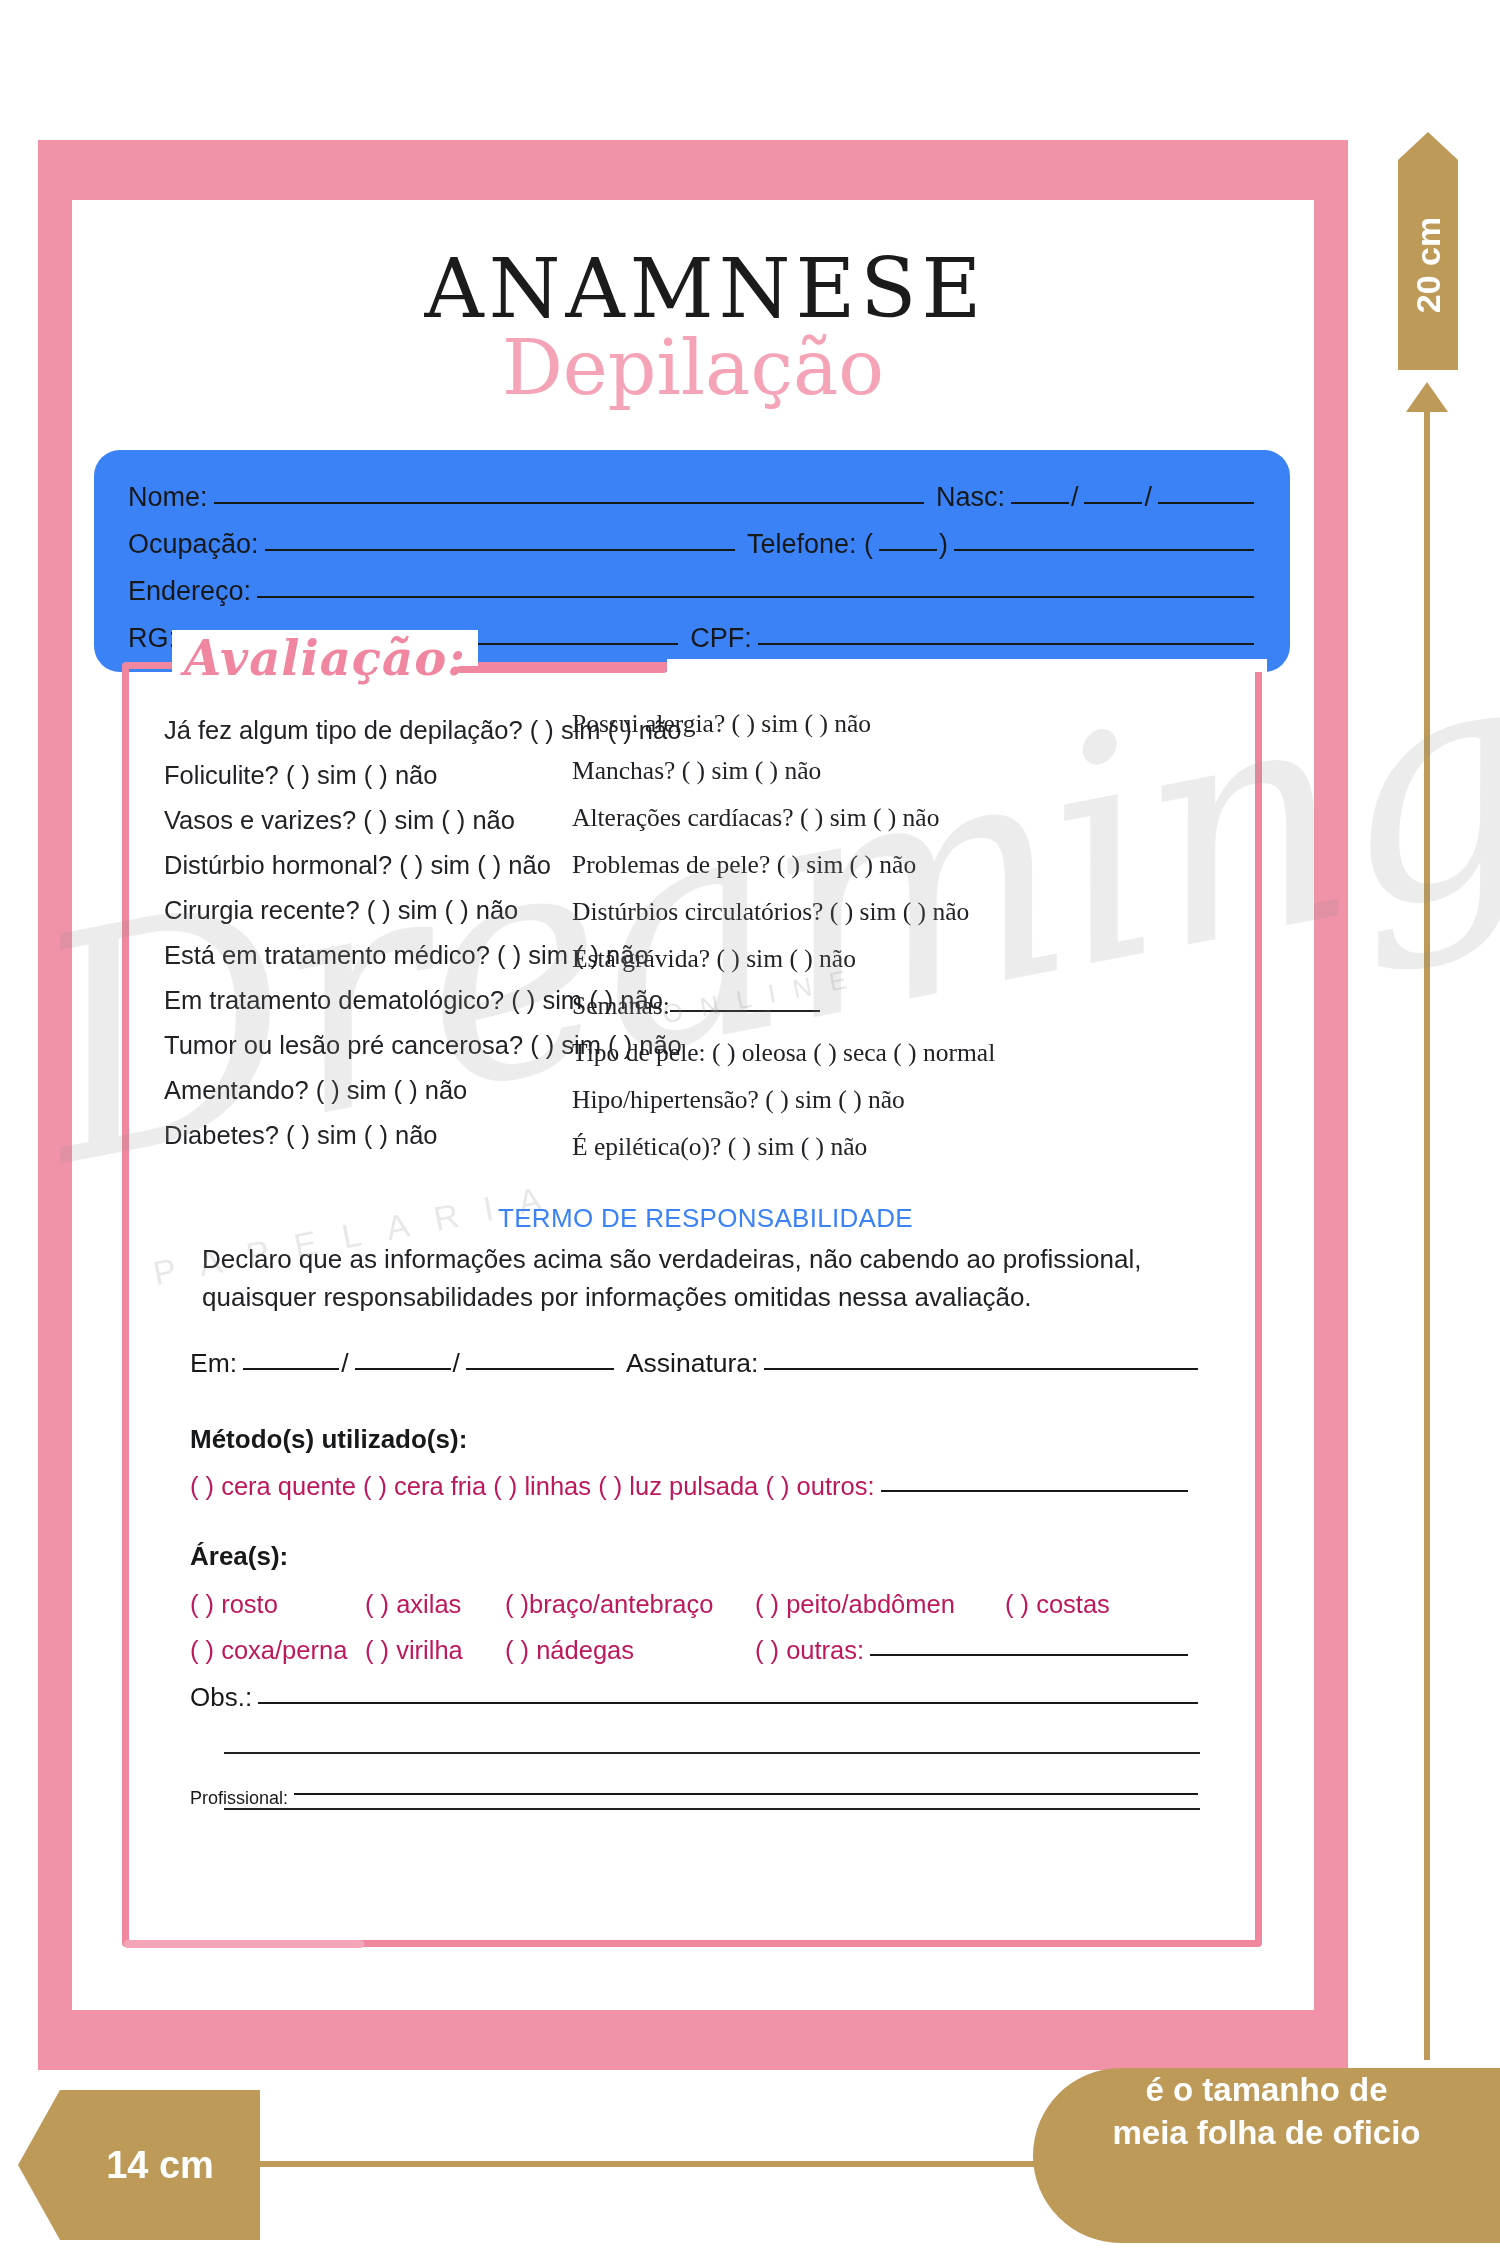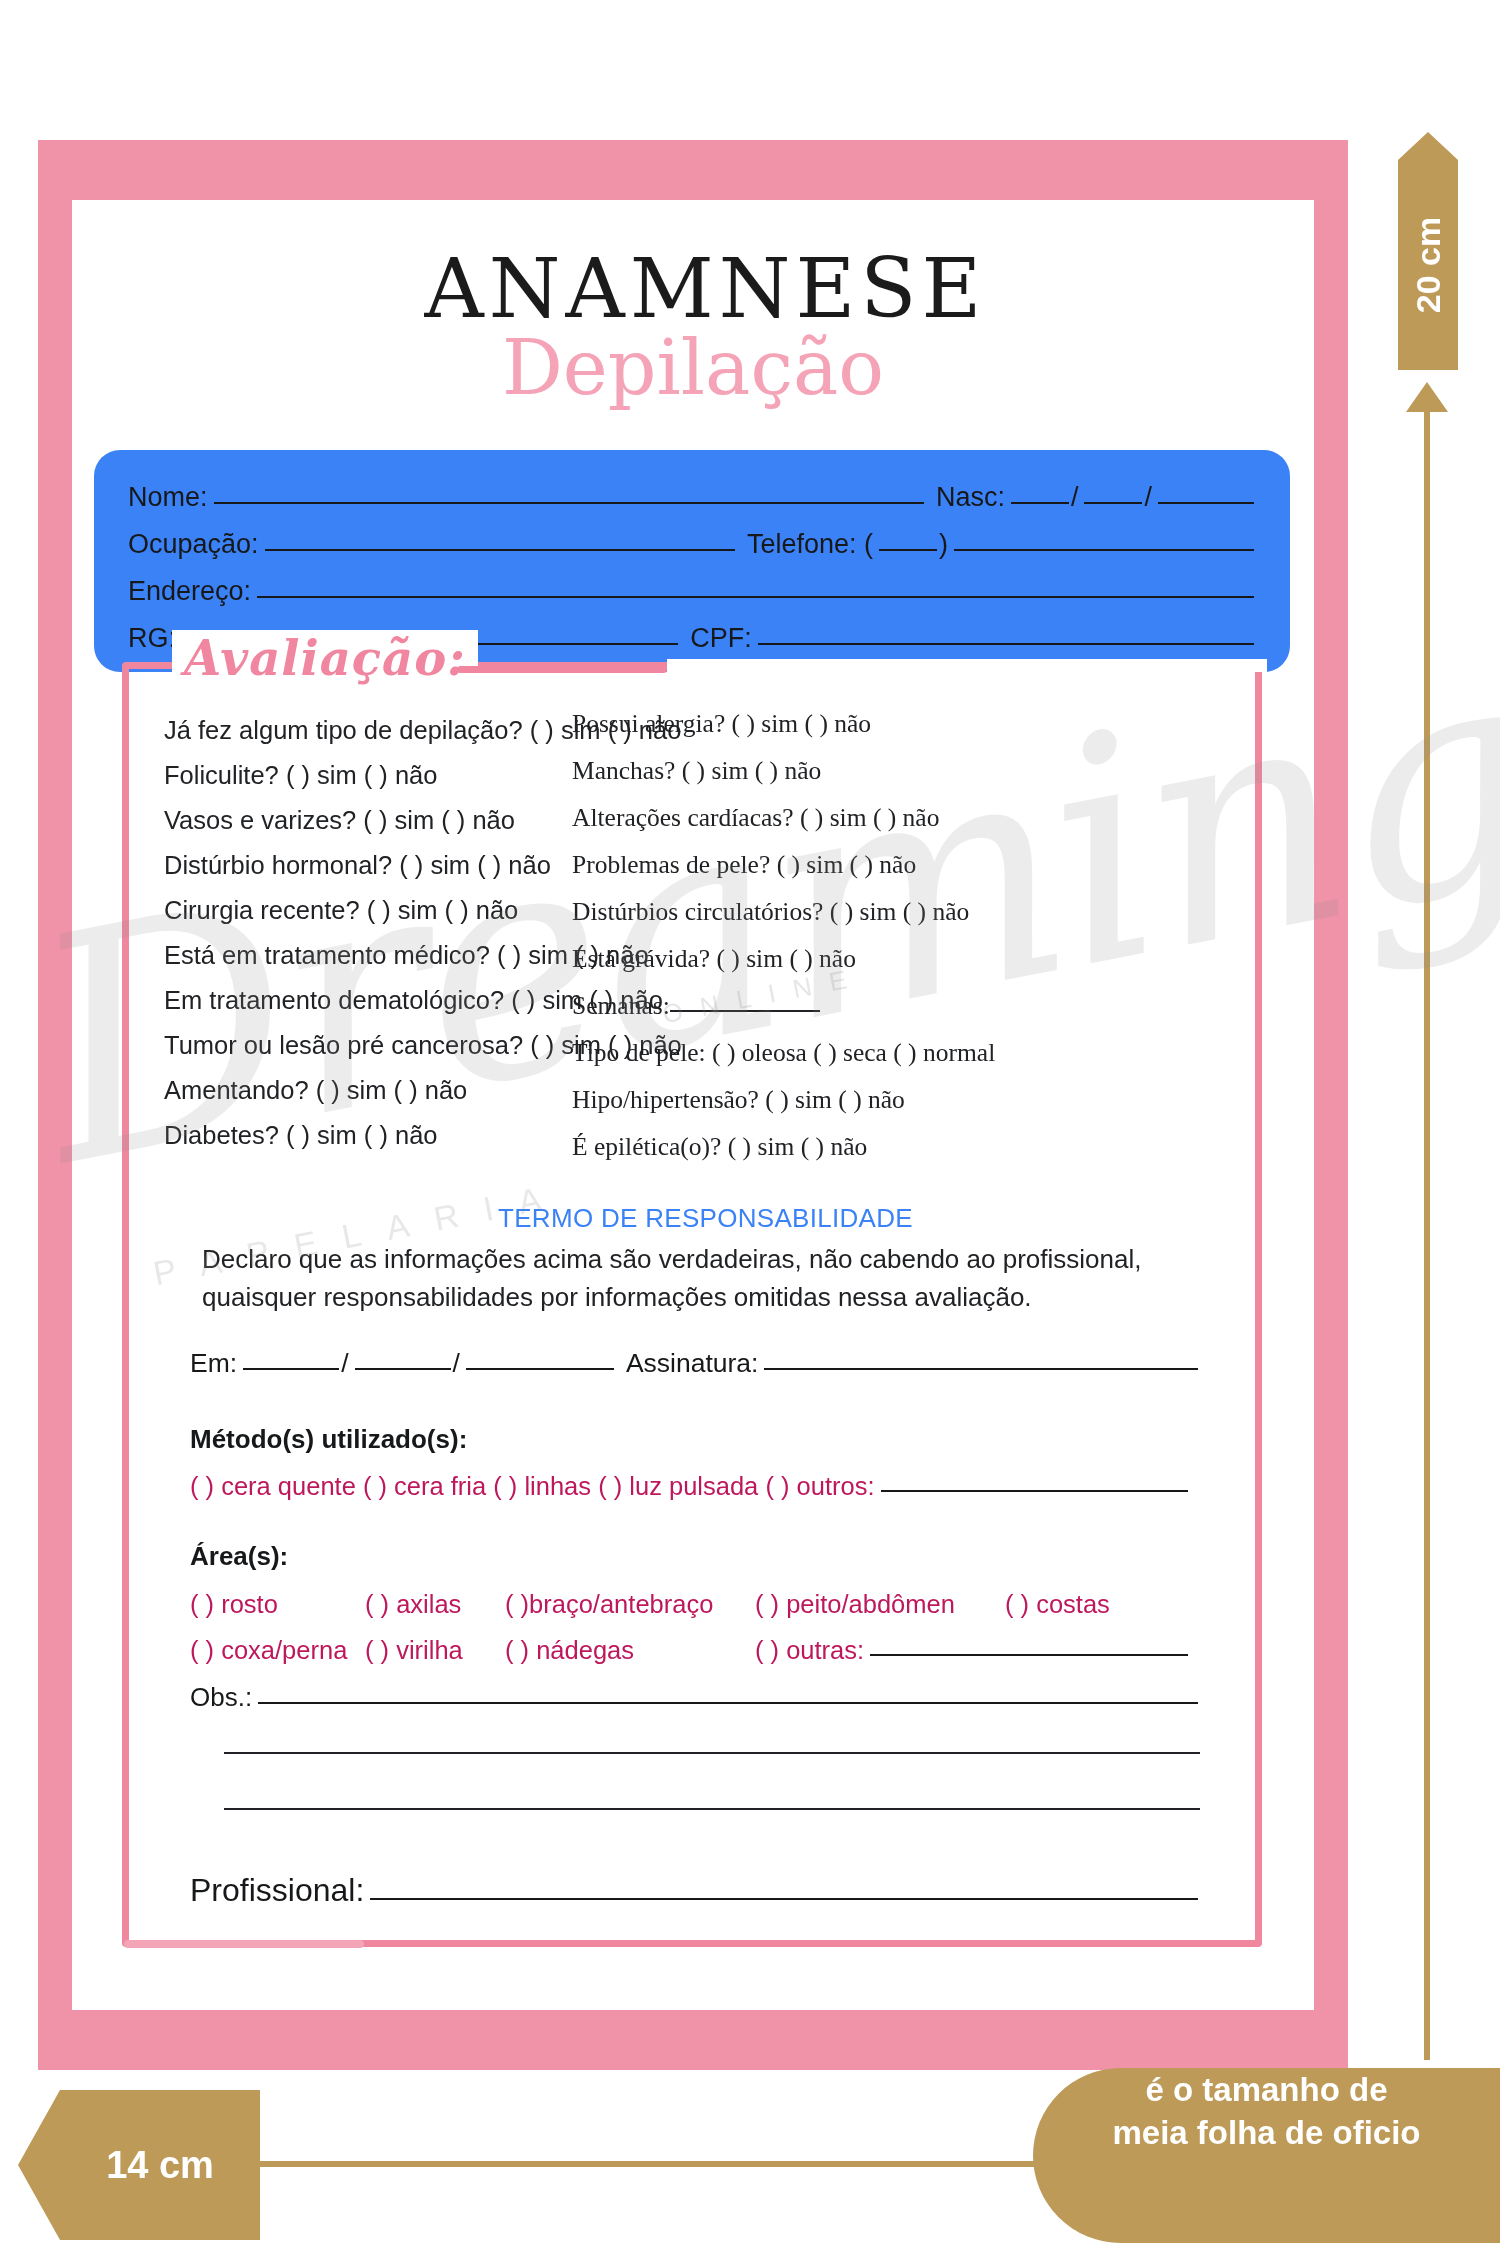--- a/index.html
+++ b/index.html
@@ -253,23 +253,23 @@
   .obs-line{
     position:absolute;
     left:152px;
     width:976px;
     border-bottom:2.5px solid #202225;
   }
   .obs-line.l2{top:1552px;}
   .obs-line.l3{top:1608px;}
   .prof-row{
     position:absolute;
-    left:118px; top:1672px; width:1010px;
-    display:flex; align-items:flex-end;
-    font-size:32px; color:#16181a;
+    left:118px; top:1588px; width:1010px;
+    display:flex; align-items:center;
+    font-size:18px; color:#16181a;
   }
   .fixw-140{flex:0 0 140px;}
   .fixw-175{flex:0 0 175px;}
 
   
   .v-arrow{
     position:absolute;
     left:1424px; top:400px;
     width:6px; height:1660px;
     background:#bd9a57;

